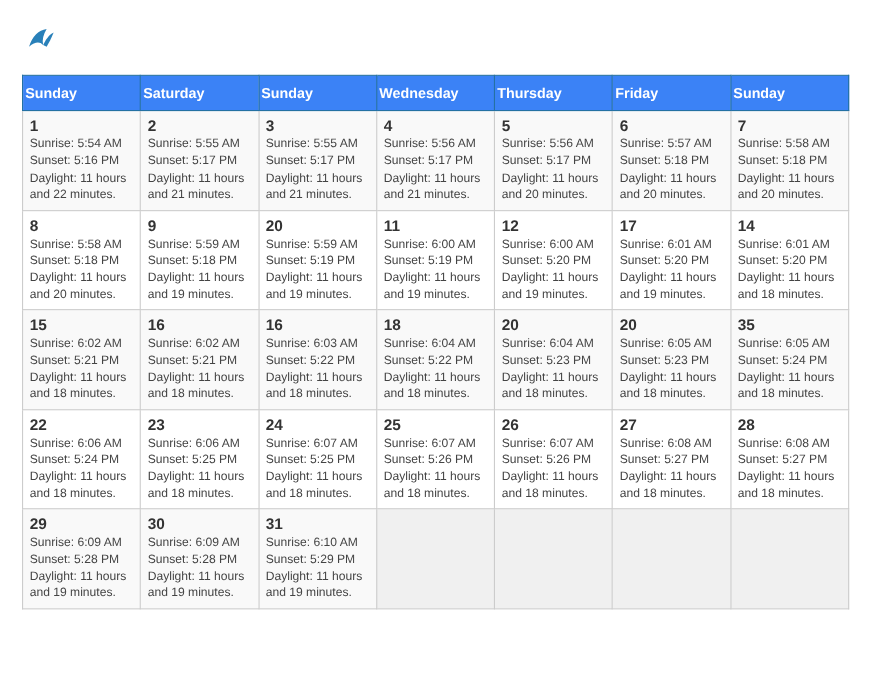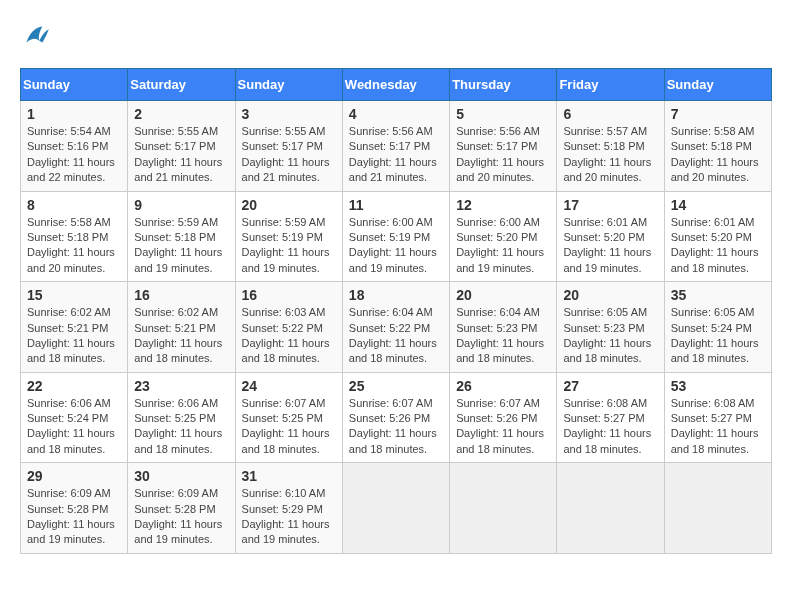--- a/index.html
+++ b/index.html
@@ -346,21 +346,21 @@
       </td>
         <td>
         <span class="day-num">27</span>
         <div class="day-info">
           Sunrise: 6:08 AM<br>
           Sunset: 5:27 PM<br>
           Daylight: 11 hours and 18 minutes.
         </div>
       </td>
         <td>
-        <span class="day-num">53</span>
+        <span class="day-num">28</span>
         <div class="day-info">
           Sunrise: 6:08 AM<br>
           Sunset: 5:27 PM<br>
           Daylight: 11 hours and 18 minutes.
         </div>
       </td>
       </tr>
       <tr>
         <td>
         <span class="day-num">29</span>

